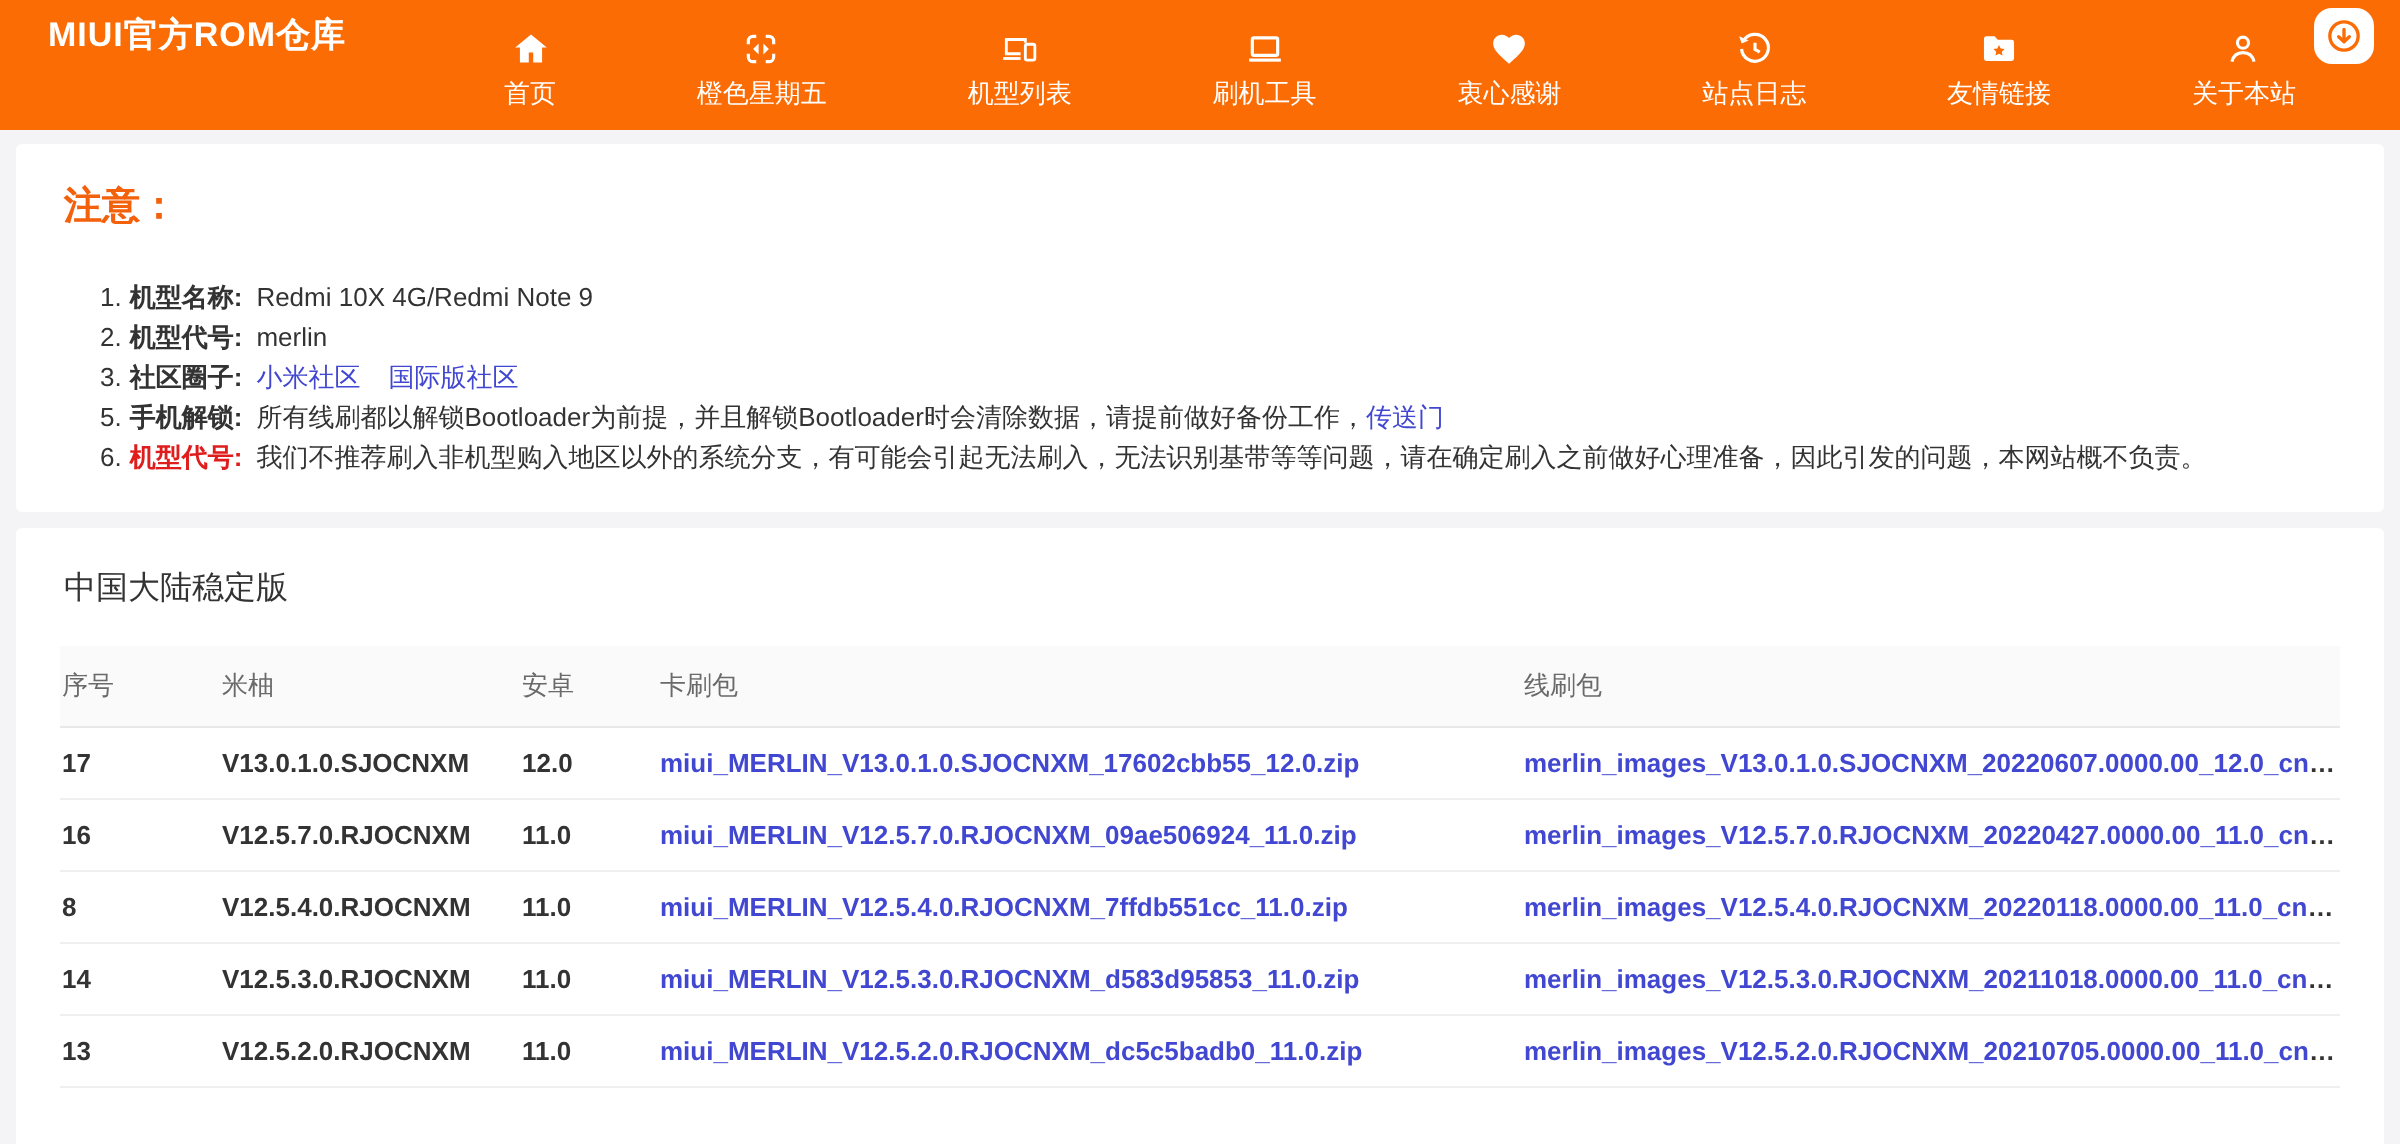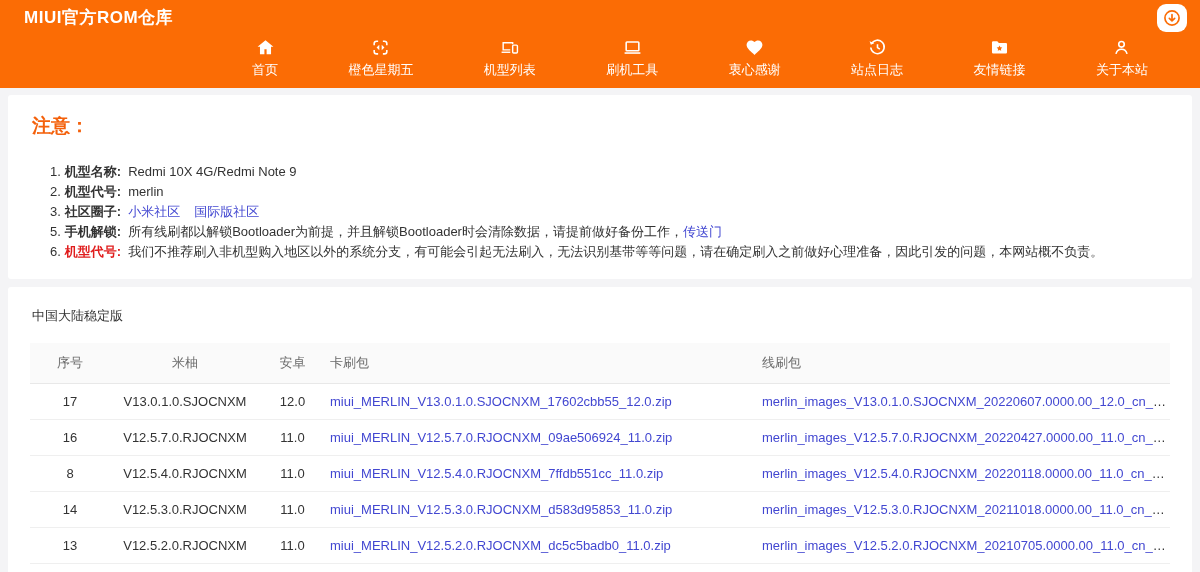--- a/index.html
+++ b/index.html
@@ -3,21 +3,21 @@
 <meta charset="utf-8">
 <style>
   * { box-sizing: border-box; }
   html,body { margin:0; padding:0; }
   body {
     width:1200px; height:572px; overflow:hidden;
     background:#f4f4f6;
     font-family:"Liberation Sans","DejaVu Sans",sans-serif;
   }
   
-  .header { position:relative; height:88px; background:#fb6c05; color:#fff; }
+  .header { position:relative; height:65px; background:#fb6c05; color:#fff; }
   .site-title { position:absolute; left:24px; top:6px; font-size:17px; font-weight:bold; letter-spacing:.5px; }
   .dl-btn {
     position:absolute; right:13px; top:4px; width:30px; height:28px;
     background:#fff; border-radius:9px; display:flex; align-items:center; justify-content:center;
     cursor:pointer; border:none; padding:0;
   }
   .dl-btn svg { width:20px; height:20px; display:block; }
   .nav { position:absolute; left:252px; right:52px; bottom:9px; display:flex; justify-content:space-between;gap:16px; }
   .nav-item { display:flex; flex-direction:column; align-items:center; gap:3px; color:#fff; text-decoration:none; cursor:pointer; }
   .nav-icon { height:20px; }
@@ -29,26 +29,26 @@
   .notice-heading { color:#f4610c; font-size:19px; font-weight:bold; margin:0 0 23px; }
   .notice-list { margin:0; padding:0 0 0 18px; list-style:none; }
   .notice-item { font-size:13px; color:#333; line-height:20px; white-space:nowrap; }
   .notice-num { margin-right:4px; }
   .notice-label { font-weight:bold; margin-right:7px; }
   .risk-label { color:#e01d1d; }
   .link { color:#4247d1; text-decoration:none; cursor:pointer; }
   .link + .link { margin-left:14px; }
   
   .card-table { margin-top:8px; padding:20px 22px 40px; min-height:260px; }
-  .section-title { font-size:13px; color:#333; margin:0 2px 18px; font-weight:normal; }
+  .section-title { font-size:16px; color:#333; margin:0 2px 18px; font-weight:normal; }
   table { border-collapse:collapse; width:100%; table-layout:fixed; font-size:13px; color:#333; }
   th { height:40px; background:#fafafa; color:#6a6a6a; font-weight:normal; border-bottom:1px solid #e8e8e8; }
-  td { height:36px; border-bottom:1px solid #efefef; overflow:hidden; white-space:nowrap; text-overflow:ellipsis; }
+  td { height:36px; border-bottom:1px solid #efefef; overflow:hidden; white-space:nowrap; text-overflow:ellipsis;font-weight:bold; }
   .w-no{width:80px} .w-miui{width:150px} .w-android{width:65px} .w-recovery{width:432px}
-  .c{text-align:center} .l{text-align:left; padding-left:5px}
+  .c{text-align:left} .l{text-align:left; padding-left:5px}
 </style>
 </head>
 <body>
 
 <header class="header">
   <div class="site-title">MIUI官方ROM仓库</div>
   <button class="dl-btn">
     <span>
       <svg viewBox="0 0 24 24" fill="none" stroke="#fb6c05" stroke-width="2" stroke-linecap="round" stroke-linejoin="round">
           <circle cx="12" cy="12" r="8.5"></circle>

